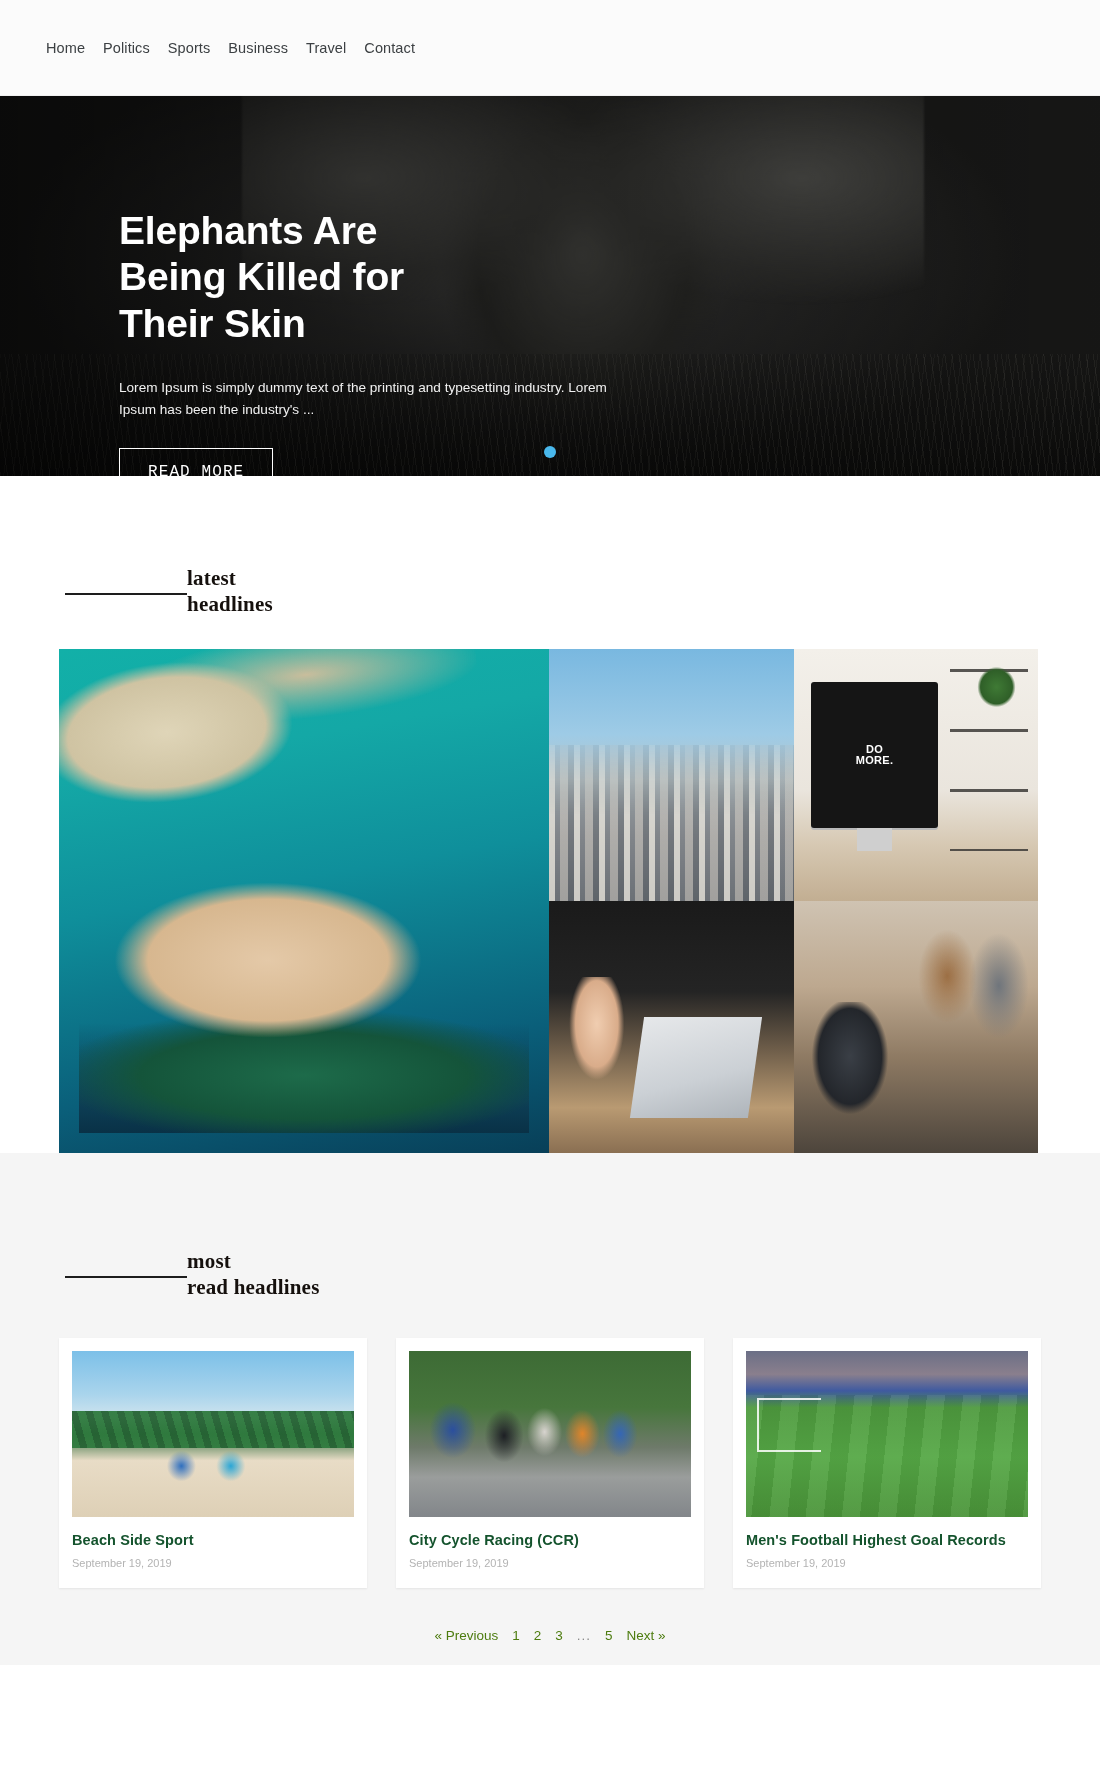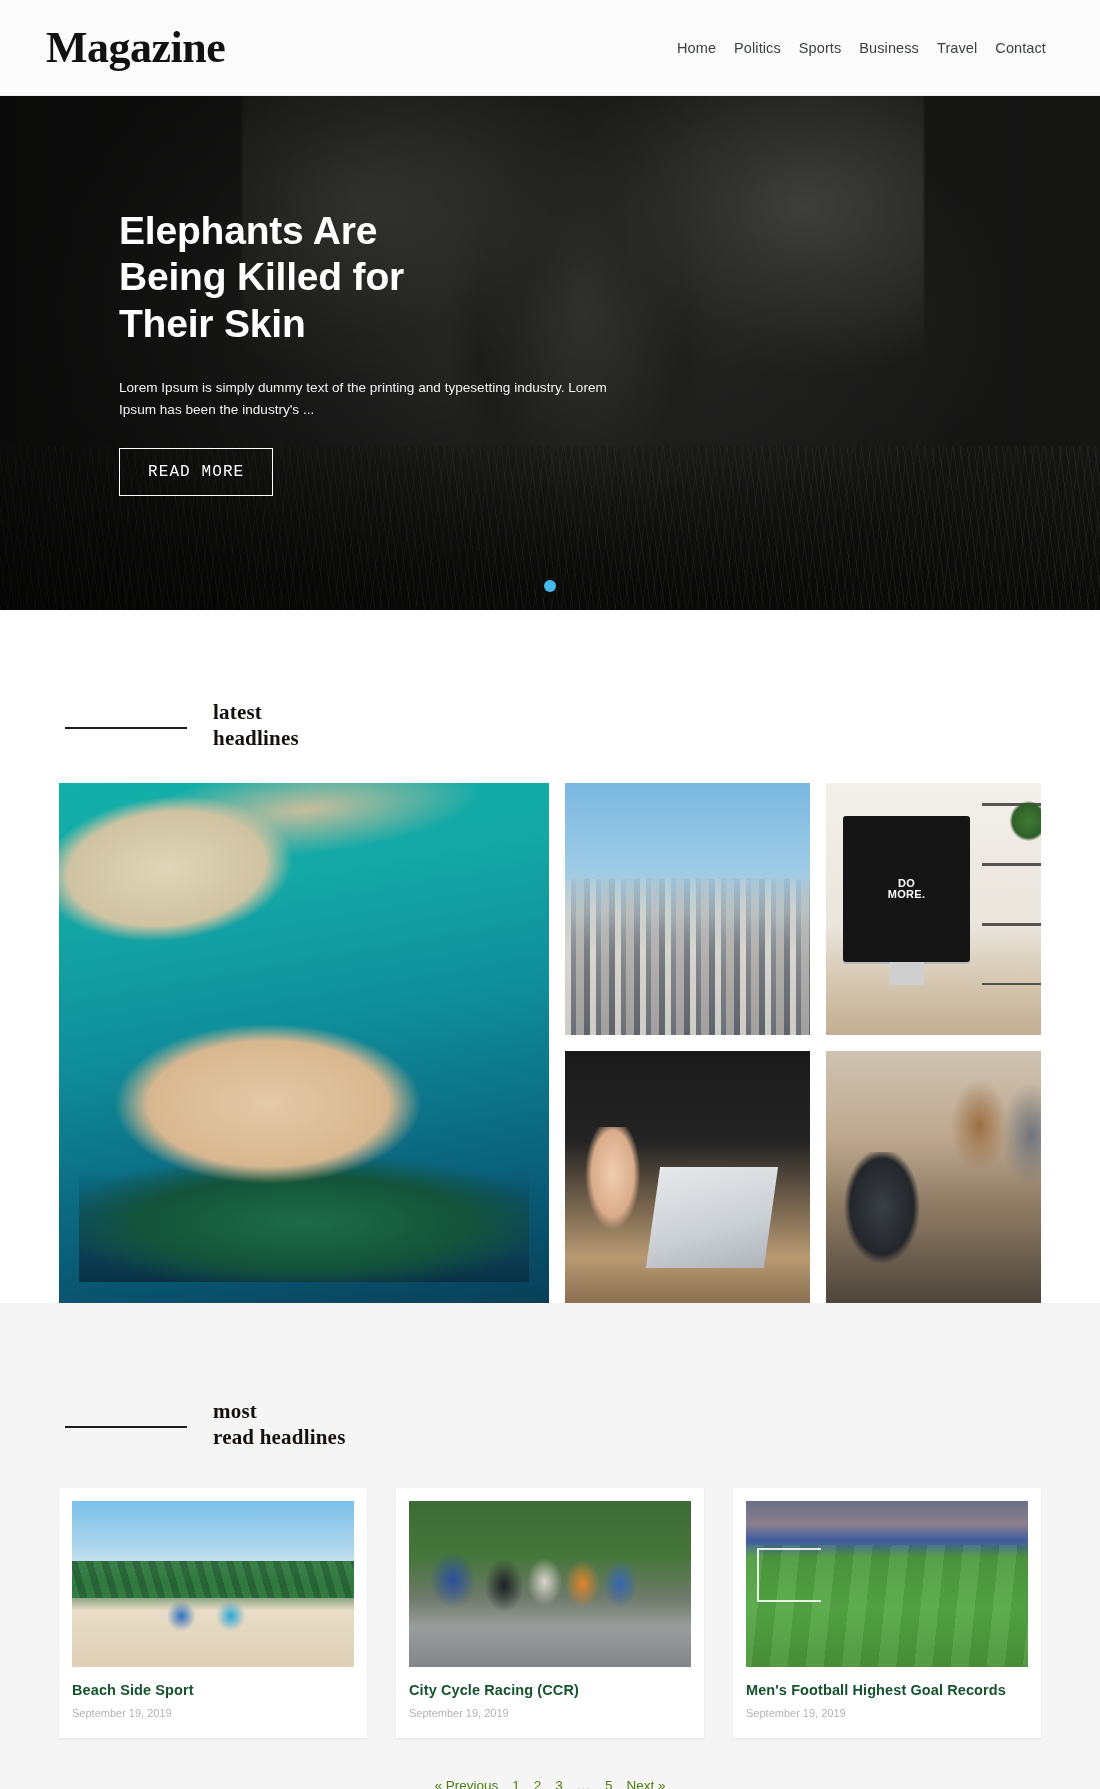--- a/index.html
+++ b/index.html
@@ -34,21 +34,21 @@
     font-size:14.5px;
     color:#3c4043;
     text-decoration:none;
     letter-spacing:0.1px;
     white-space:nowrap;
   }
 
   
   .hero{
     position:relative;
-    height:514px;
+    height:380px;
     overflow:hidden;
     background:#a21caf;
   }
   .hero-photo{
     position:absolute; inset:0;
     background:
       radial-gradient(ellipse 46% 60% at 47% 42%, #4a4a48 0%, #2e2e2d 48%, #1b1b1a 100%),
       linear-gradient(180deg,#3a3a38 0%,#262625 55%,#141413 100%);
   }
   
@@ -119,21 +119,20 @@
     width:12px; height:12px; border-radius:50%;
     background:#49b8ec;
     cursor:pointer;
     border:none;
   }
 
   
   .section-head{
     display:flex;
     align-items:center;
-    gap:26px;
     padding:0 0 0 65px;
   }
   .head-rule{
     width:122px; height:2px; background:#1d1d1d; flex:none;
     margin-top:4px;
   }
   .head-text{
     font-family:"Liberation Serif", serif;
     font-weight:700;
     font-size:21px;
@@ -143,21 +142,21 @@
   }
   .head-text span{ display:block; }
 
   
   .latest-wrap{ background:#ffffff; padding-top:90px; }
   .latest-grid{
     margin:32px 59px 0 59px;
     display:grid;
     grid-template-columns: 490px 245px 244px;
     grid-template-rows: 252px 252px;
-    gap:16px;
+    gap:0;
     overflow:hidden;
   }
   .tile{ position:relative; overflow:hidden; }
   .tile.big{ grid-row: span 2; }
 
   
   .art-resort{
     position:absolute; inset:0;
     background:
       linear-gradient(170deg,#12b0a8 0%,#14a8a6 22%,#0f8f9b 46%,#0a5f7a 78%,#083f58 100%);
@@ -339,21 +338,20 @@
     color:#4d7c0f;
     text-decoration:none;
     cursor:pointer;
   }
   .page-ellipsis{ color:#8a8a8a; letter-spacing:1px; }
 </style>
 </head>
 <body>
 
 <header class="site-header">
-  <div class="brand">Magazine</div>
   <nav class="main-nav">
     <a class="nav-link">Home</a>
     <a class="nav-link">Politics</a>
     <a class="nav-link">Sports</a>
     <a class="nav-link">Business</a>
     <a class="nav-link">Travel</a>
     <a class="nav-link">Contact</a>
   </nav>
 </header>
 

